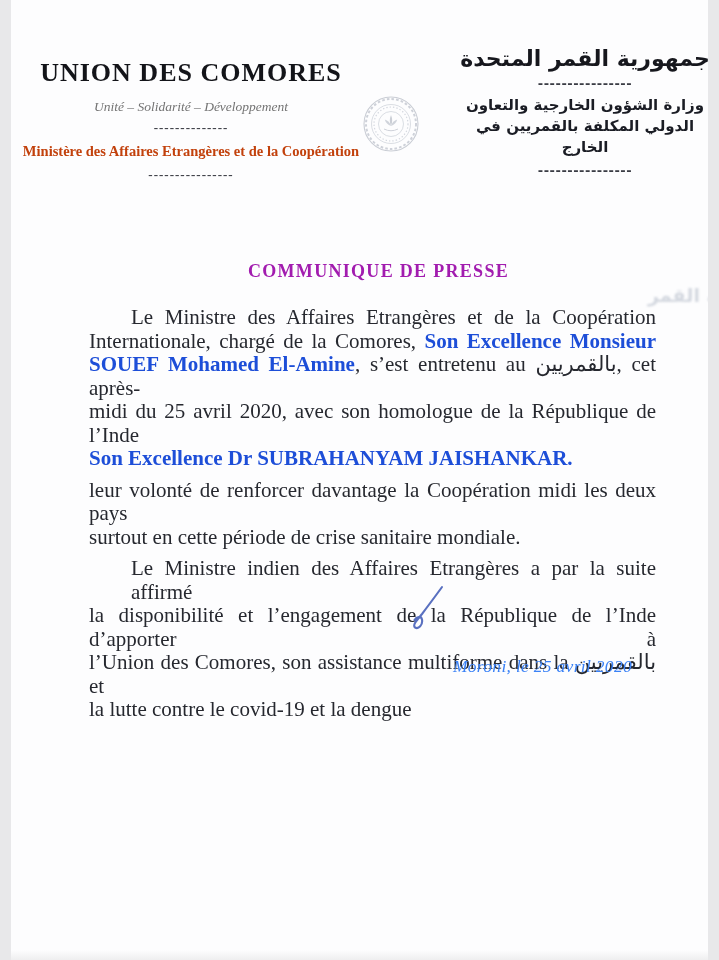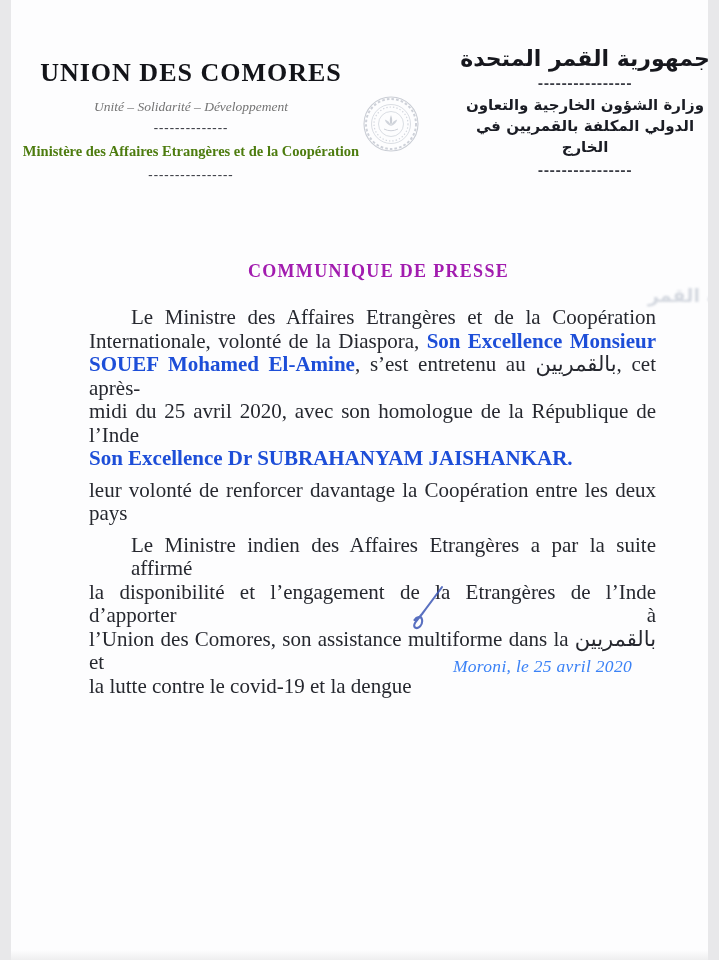--- a/index.html
+++ b/index.html
@@ -25,21 +25,21 @@
   }
   .org-motto {
     margin-top: 11px; font-style: italic; font-size: 13.5px; color: #737373;
   }
   .divider {
     font-size: 13px; font-weight: bold; letter-spacing: 1px;
     line-height: 11px; color: #3a3c44; margin-top: 7px;
   }
   .ministry {
     margin-top: 7px; font-weight: bold; font-size: 14.5px;
-    line-height: 22px; color: #4d7c0f;
+    line-height: 22px; color: #c2410c;
   }
   .lh-right {
     position: absolute; left: 428px; top: 46px; width: 292px;
     text-align: center; direction: rtl;
     font-family: "DejaVu Sans", sans-serif; color: #1a1c24;
   }
   .ar-title { font-size: 22px; font-weight: bold; color: #16171d; text-align: center; }
   .ar-motto { margin-top: 12px; font-size: 13.5px; font-weight: bold; }
   .ar-ministry {
     margin-top: 6px; font-size: 15px; font-weight: bold; line-height: 21px;
@@ -125,33 +125,34 @@
   </div>
 
   <div class="doc-title">COMMUNIQUE DE PRESSE</div>
 
   <div class="ink-bleed">جمهورية القمر</div>
 
   <div class="body-text">
 
     <div class="para">
       <div class="line jline indent"><span>Le Ministre des Affaires Etrangères et de la Coopération</span></div>
-      <div class="line jline"><span>Internationale, volonté de la Diaspora, </span><b>Son Excellence Monsieur</b></div>
+      <div class="line jline"><span>Internationale, chargé de la Comores, </span><b>Son Excellence Monsieur</b></div>
       <div class="line jline"><b>SOUEF Mohamed El-Amine</b><span>, s’est entretenu au بالقمريين, cet après-</span></div>
       <div class="line jline"><span>midi du 25 avril 2020, avec son homologue de la République de l’Inde</span></div>
       <div class="line"><b>Son Excellence Dr SUBRAHANYAM JAISHANKAR.</b></div>
     </div>
 
     <div class="para">
-      <div class="line jline"><span>leur volonté de renforcer davantage la Coopération entre les deux pays</span></div>
+      <div class="line jline"><span>leur volonté de renforcer davantage la Coopération midi les deux pays</span></div>
+      <div class="line"><span>surtout en cette période de crise sanitaire mondiale.</span></div>
     </div>
 
     <div class="para">
       <div class="line jline indent"><span>Le Ministre indien des Affaires Etrangères a par la suite affirmé</span></div>
-      <div class="line jline"><span>la disponibilité et l’engagement de la Etrangères de l’Inde d’apporter à</span></div>
+      <div class="line jline"><span>la disponibilité et l’engagement de la République de l’Inde d’apporter à</span></div>
       <div class="line jline"><span>l’Union des Comores, son assistance multiforme dans la بالقمريين et</span></div>
       <div class="line"><span>la lutte contre le covid-19 et la dengue</span></div>
     </div>
 
   </div>
 
   <div class="pen-mark">
     <svg width="42" height="46" viewBox="0 0 42 46" aria-hidden="true">
       <path d="M35 3 C 30 10 21 22 15 30 C 11 35 5 41 8 43.5 C 11.5 45.5 16 41 15 35.5 C 14.2 31.5 9.5 32.5 7.5 36" fill="none" stroke="#3c57b5" stroke-width="2.1" stroke-linecap="round" opacity="0.85"></path>
     </svg>

